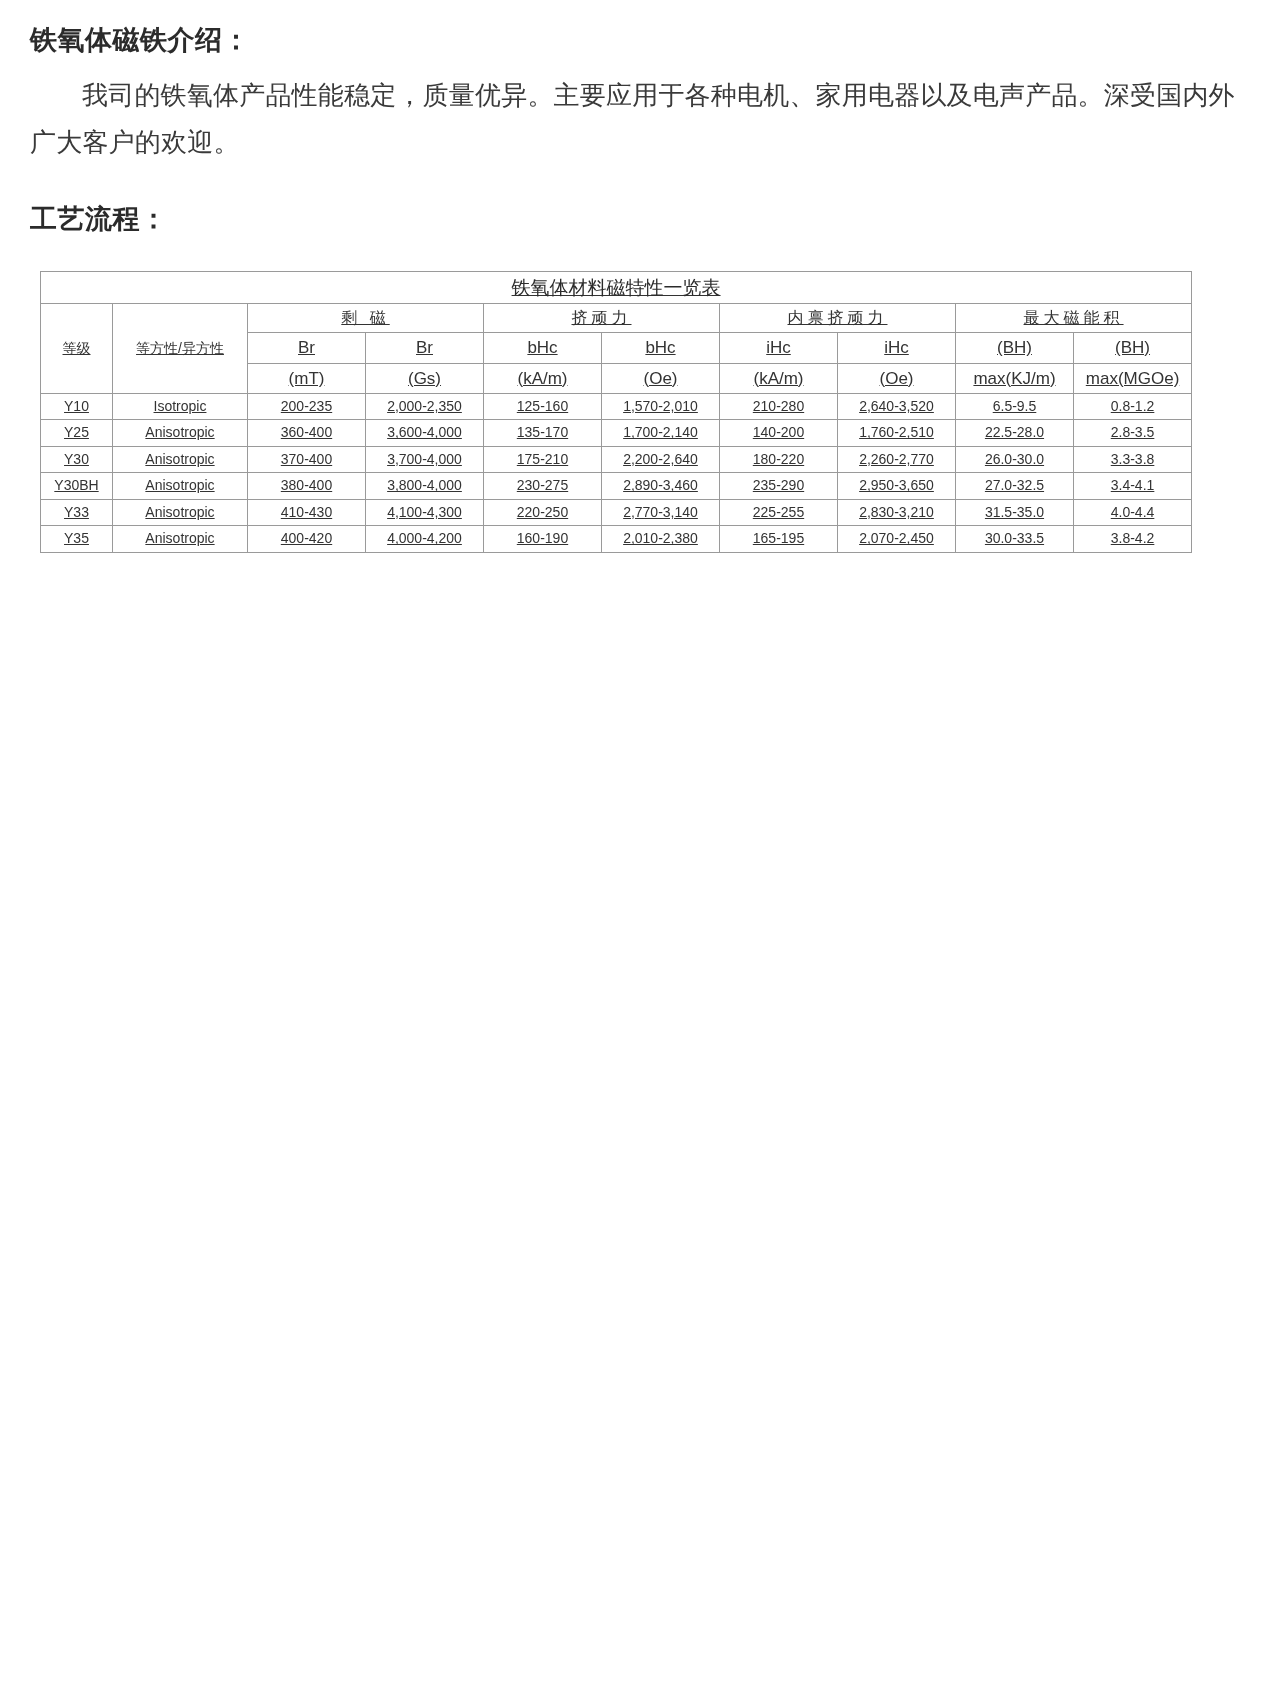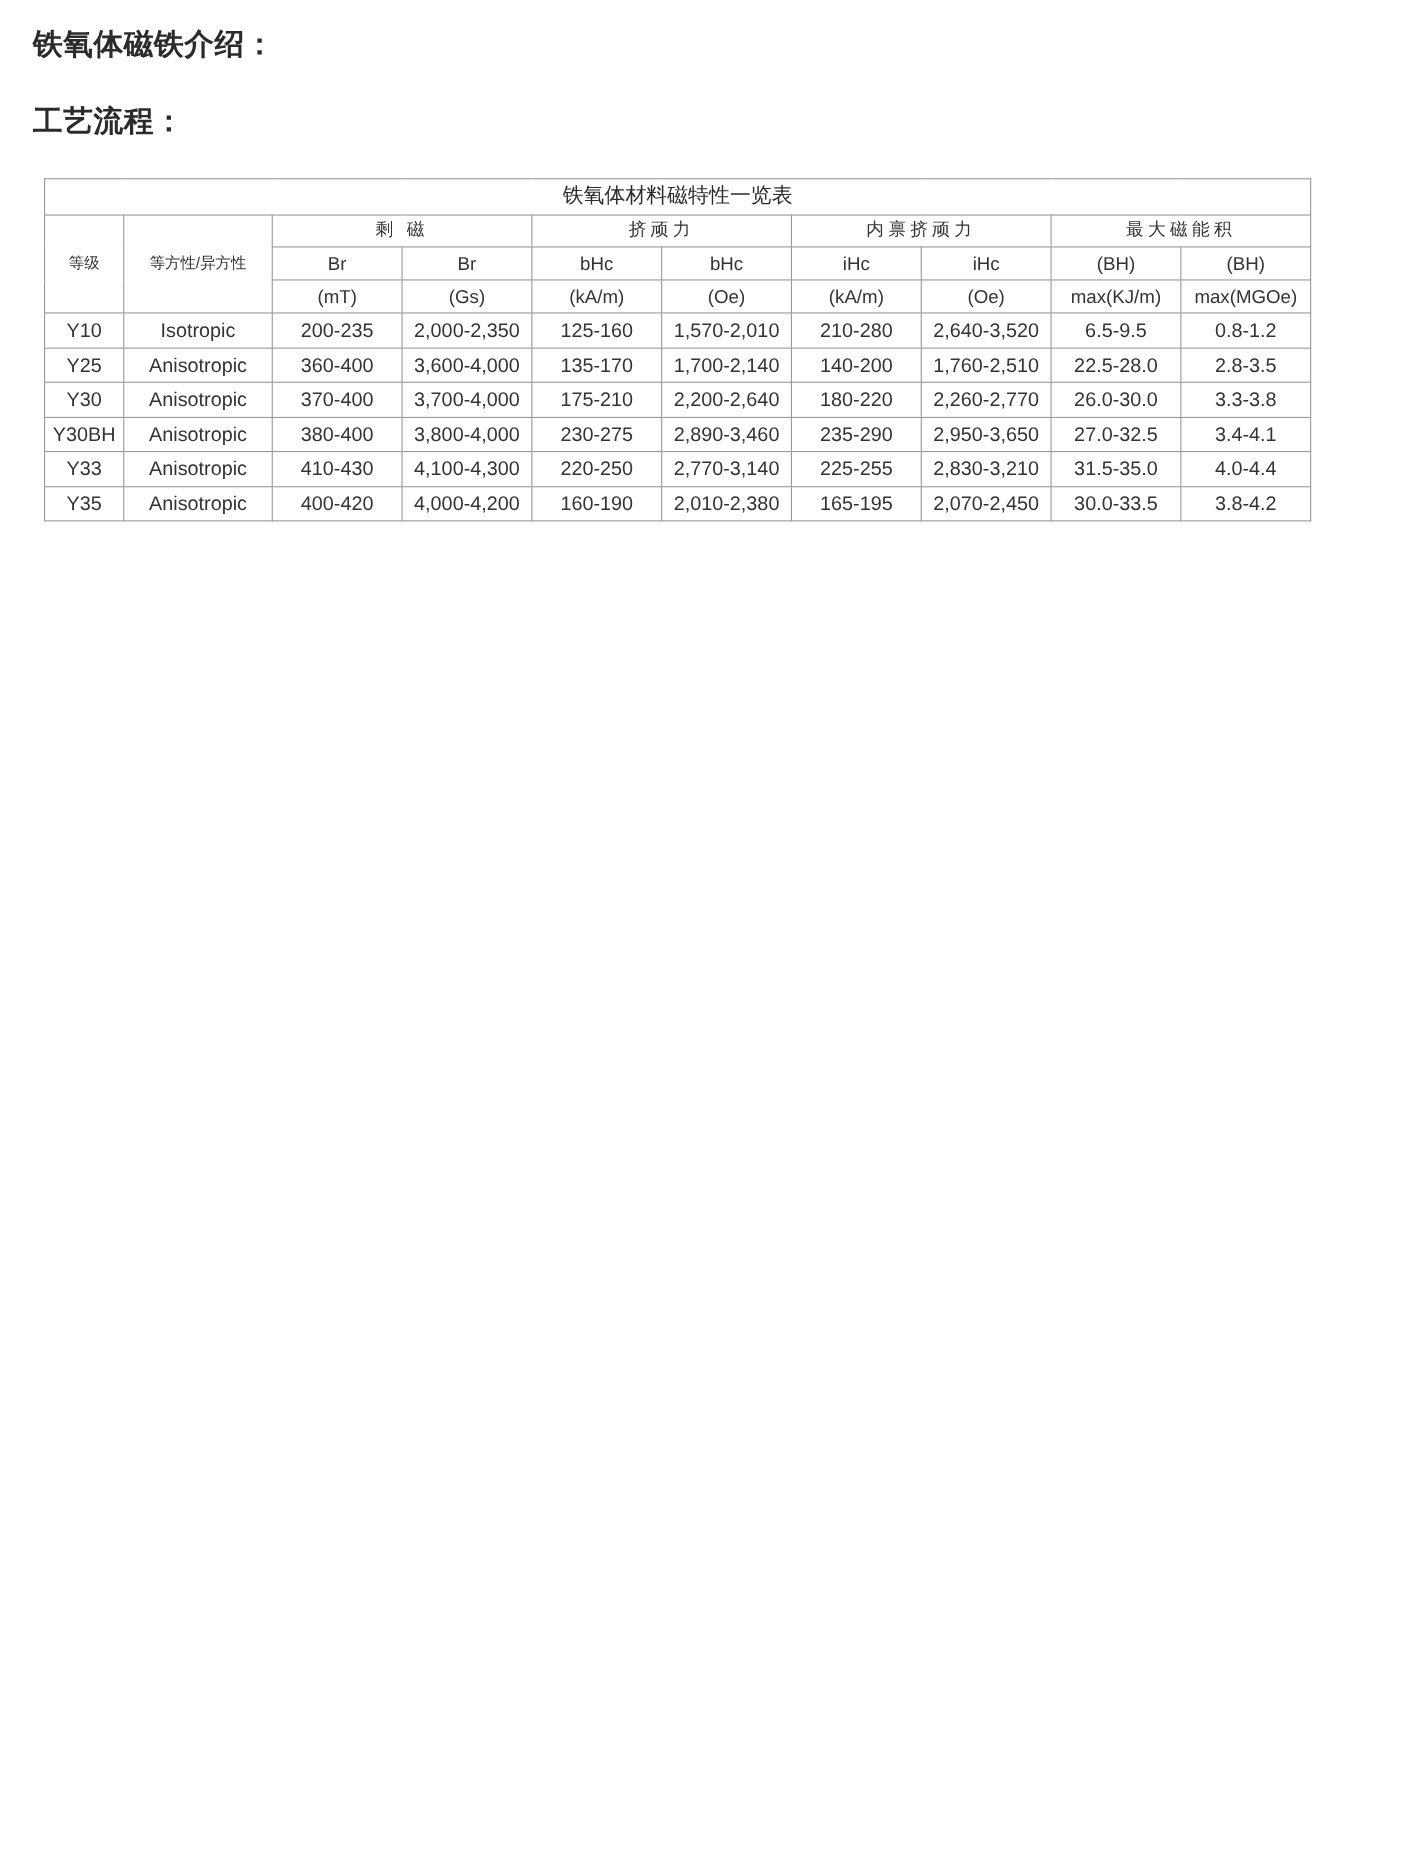--- a/index.html
+++ b/index.html
@@ -43,20 +43,21 @@
     font-size: 26px;
     line-height: 1.82;
     color: #3a3a3a;
     margin: 0;
     text-indent: 0;
     letter-spacing: 0.2px;
   }
   .table-wrap {
     margin-top: 34px;
     padding-left: 10px;
+    text-decoration: underline;
   }
   table.spec {
     border-collapse: collapse;
     width: 1115px;
     table-layout: fixed;
     font-size: 14px;
     color: #333333;
   }
   table.spec td, table.spec th {
     border: 1px solid #9a9a9a;
@@ -75,35 +76,36 @@
   .grp-head {
     font-size: 16px;
     letter-spacing: 4px;
     padding: 9px 0;
   }
   .sub-head {
     font-size: 17px;
     padding: 6px 0;
   }
   .rowcell {
-    font-size: 18px;
+    font-size: 14px;
     padding: 7px 2px;
     margin-top: 45px;
   }
   .col-grade { width: 72px; }
   .col-iso { width: 135px; }
   .col-std { width: 118px; }
 </style>
 </head>
 <body>
 
 <div class="page">
 
   <h2 class="section-title">铁氧体磁铁介绍：</h2>
 
+  <p class="body-text">我司的铁氧体产品性能稳定，质量优异。主要应用于各种电机、家用电器以及电声产品。深受国内外广大客户的欢迎。</p>
 
   <h2 class="section-title second">工艺流程：</h2>
 
 
   <div class="table-wrap">
     <table class="spec">
       <colgroup>
         <col class="col-grade">
         <col class="col-iso">
         <col class="col-std">

